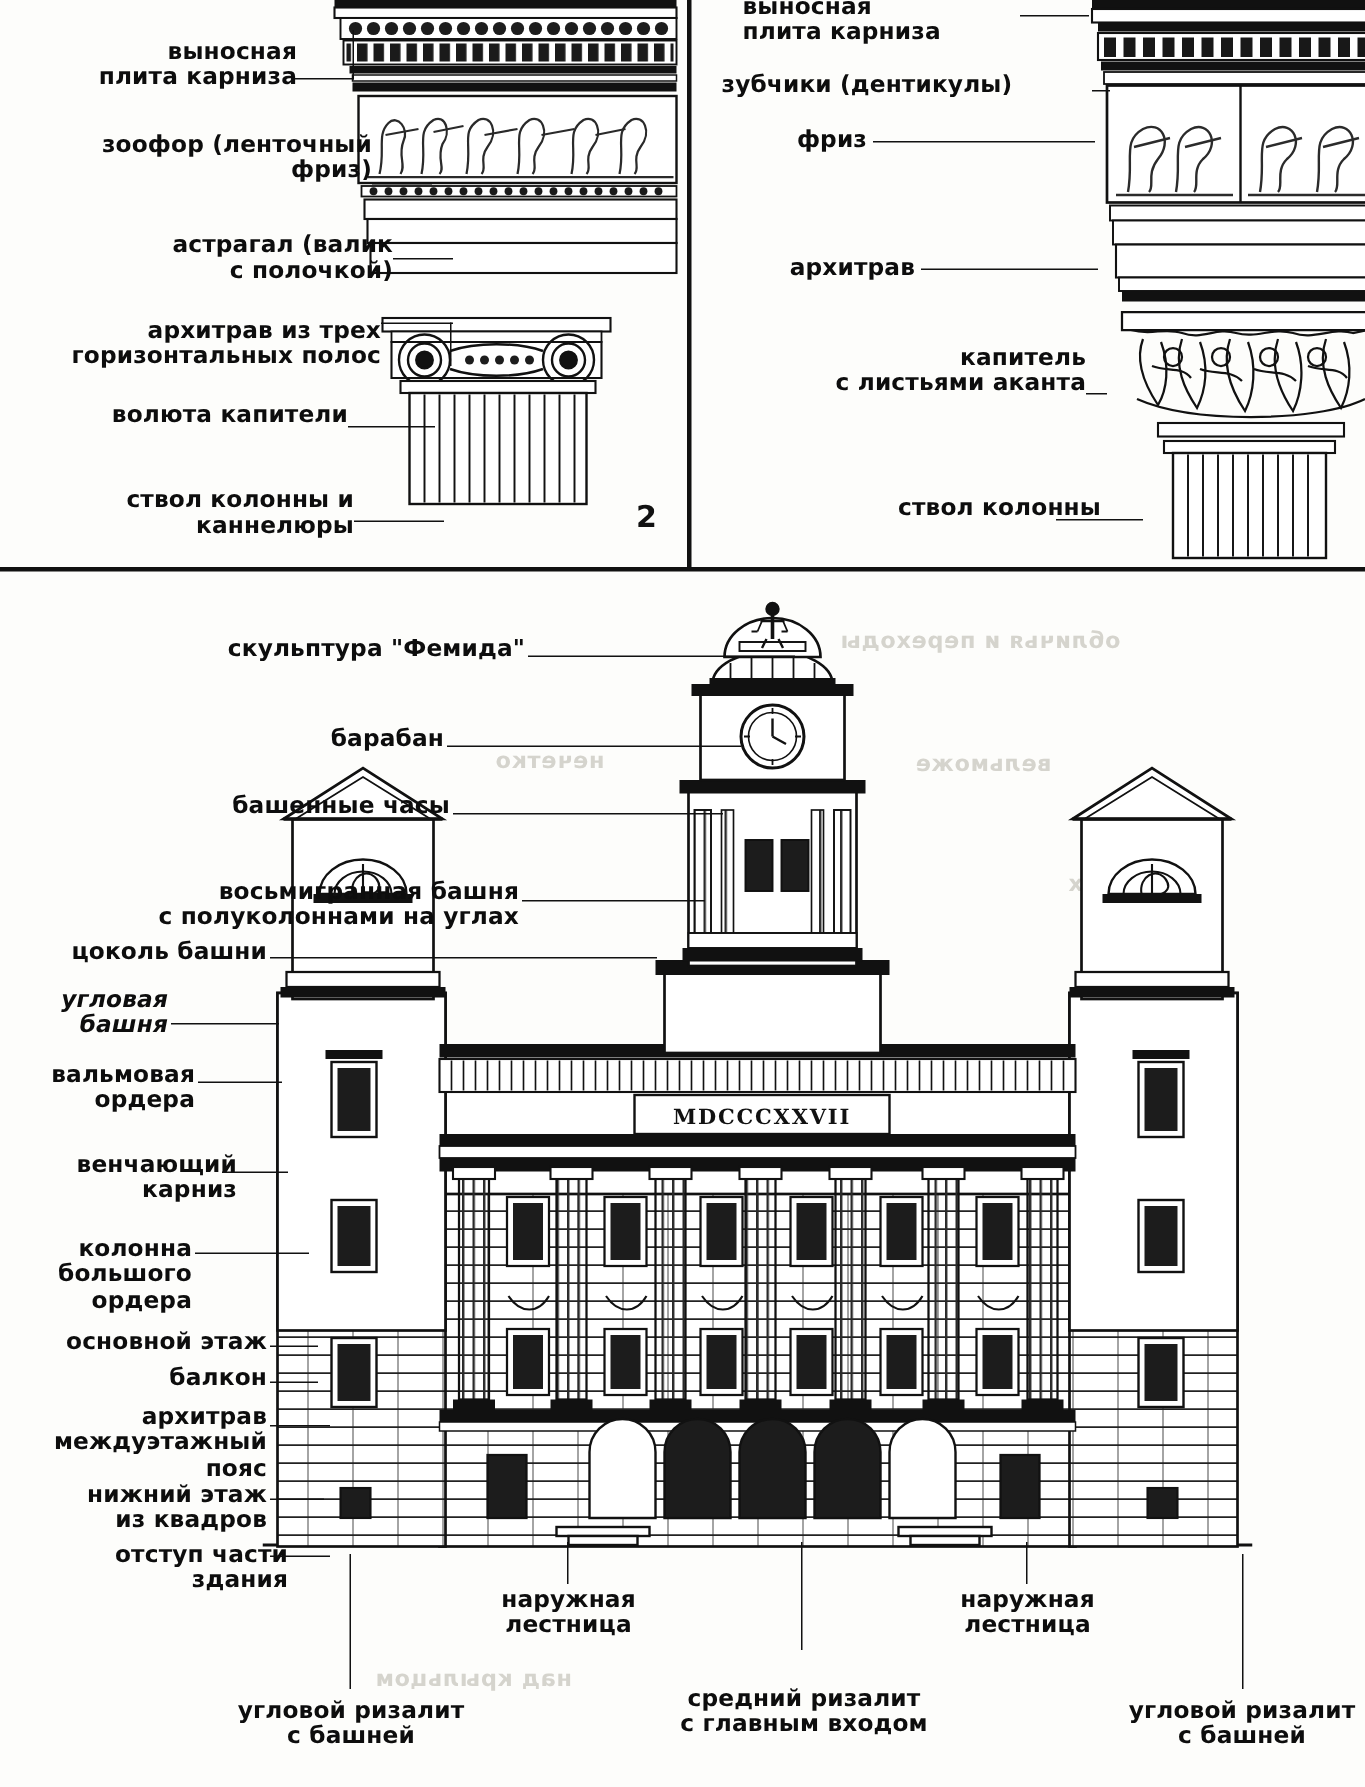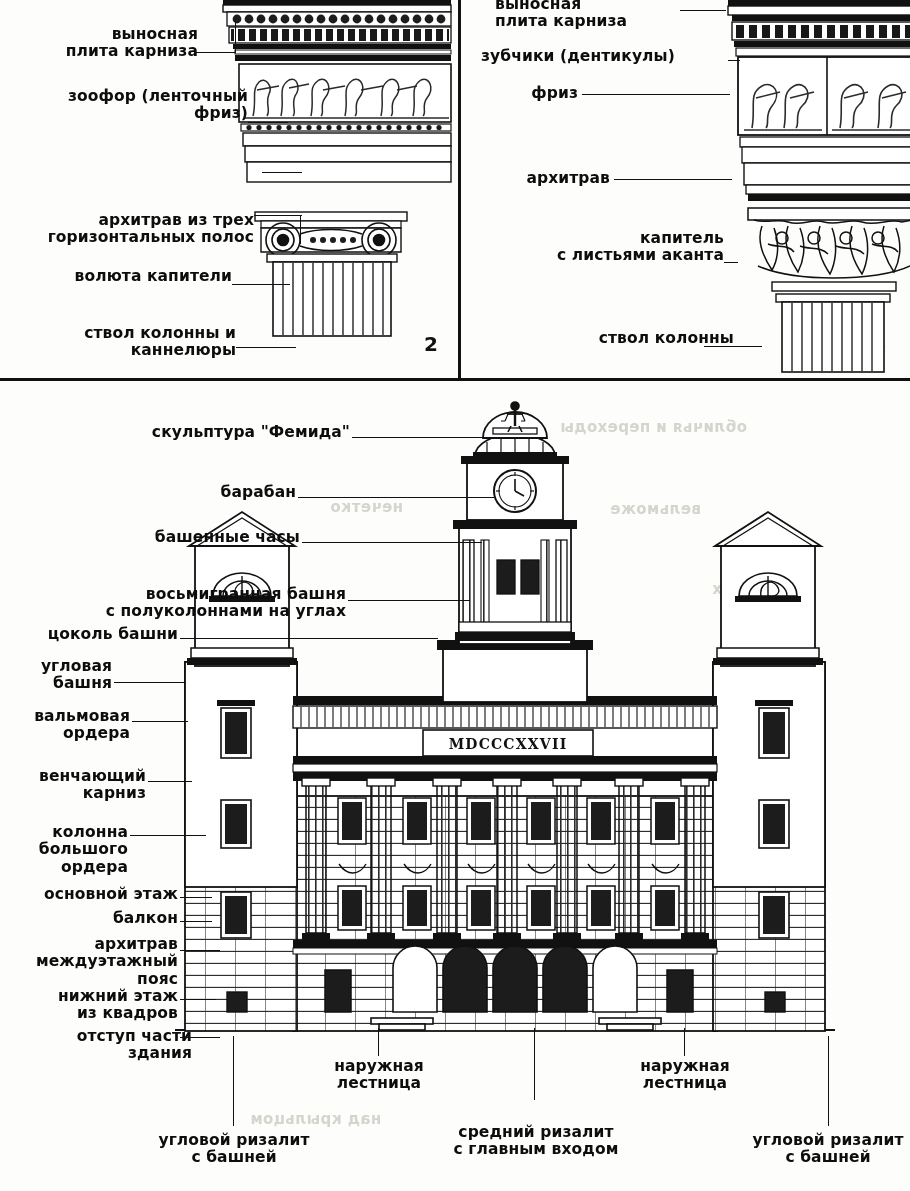--- a/index.html
+++ b/index.html
@@ -224,20 +224,22 @@
 
   <div class="label r" style="left:0px; top:26px; width:198px;">выносная
 плита карниза</div>
   <div class="lead" style="left:196px; top:52px; width:40px;"></div>
   <div class="leadv" style="left:235px; top:20px; height:33px;"></div>
 
   <div class="label r" style="left:0px; top:88px; width:248px;">зоофор (ленточный
 фриз)</div>
   <div class="lead" style="left:248px; top:122px; width:40px;"></div>
 
+  <div class="label r" style="left:0px; top:155px; width:262px;">астрагал (валик
+с полочкой)</div>
   <div class="lead" style="left:262px; top:172px; width:40px;"></div>
 
   <div class="label r" style="left:0px; top:212px; width:254px;">архитрав из трех
 горизонтальных полос</div>
   <div class="lead" style="left:254px; top:215px; width:48px;"></div>
   <div class="leadv" style="left:300px; top:215px; height:29px;"></div>
 
   <div class="label r" style="left:0px; top:268px; width:232px;">волюта капители</div>
   <div class="lead" style="left:232px; top:284px; width:58px;"></div>
 
@@ -668,29 +670,29 @@
   <div class="label r" style="left:10px; top:529px; width:290px;">башенные часы</div>
   <div class="lead" style="left:302px; top:542px; width:180px;"></div>
 
   <div class="label r" style="left:0px; top:586px; width:346px;">восьмигранная башня
 с полуколоннами на углах</div>
   <div class="lead" style="left:348px; top:600px; width:122px;"></div>
 
   <div class="label r" style="left:0px; top:626px; width:178px;">цоколь башни</div>
   <div class="lead" style="left:180px; top:638px; width:258px;"></div>
 
-  <div class="label r" style="left:0px; top:658px; width:112px;">угловая
+  <div class="label r" style="left:0px; top:658px; width:112px;font-style:italic;">угловая
 башня</div>
   <div class="lead" style="left:114px; top:682px; width:72px;"></div>
 
   <div class="label r" style="left:0px; top:708px; width:130px;">вальмовая
 ордера</div>
   <div class="lead" style="left:132px; top:721px; width:56px;"></div>
 
-  <div class="label r" style="left:0px; top:768px; width:146px;">венчающий
+  <div class="label r" style="left:0px; top:768px; width:146px;padding-left:12px;">венчающий
 карниз</div>
   <div class="lead" style="left:148px; top:781px; width:44px;"></div>
 
   <div class="label r" style="left:0px; top:824px; width:128px;">колонна
 большого
 ордера</div>
   <div class="lead" style="left:130px; top:835px; width:76px;"></div>
 
   <div class="label r" style="left:0px; top:886px; width:178px;">основной этаж</div>
   <div class="lead" style="left:180px; top:897px; width:32px;"></div>

